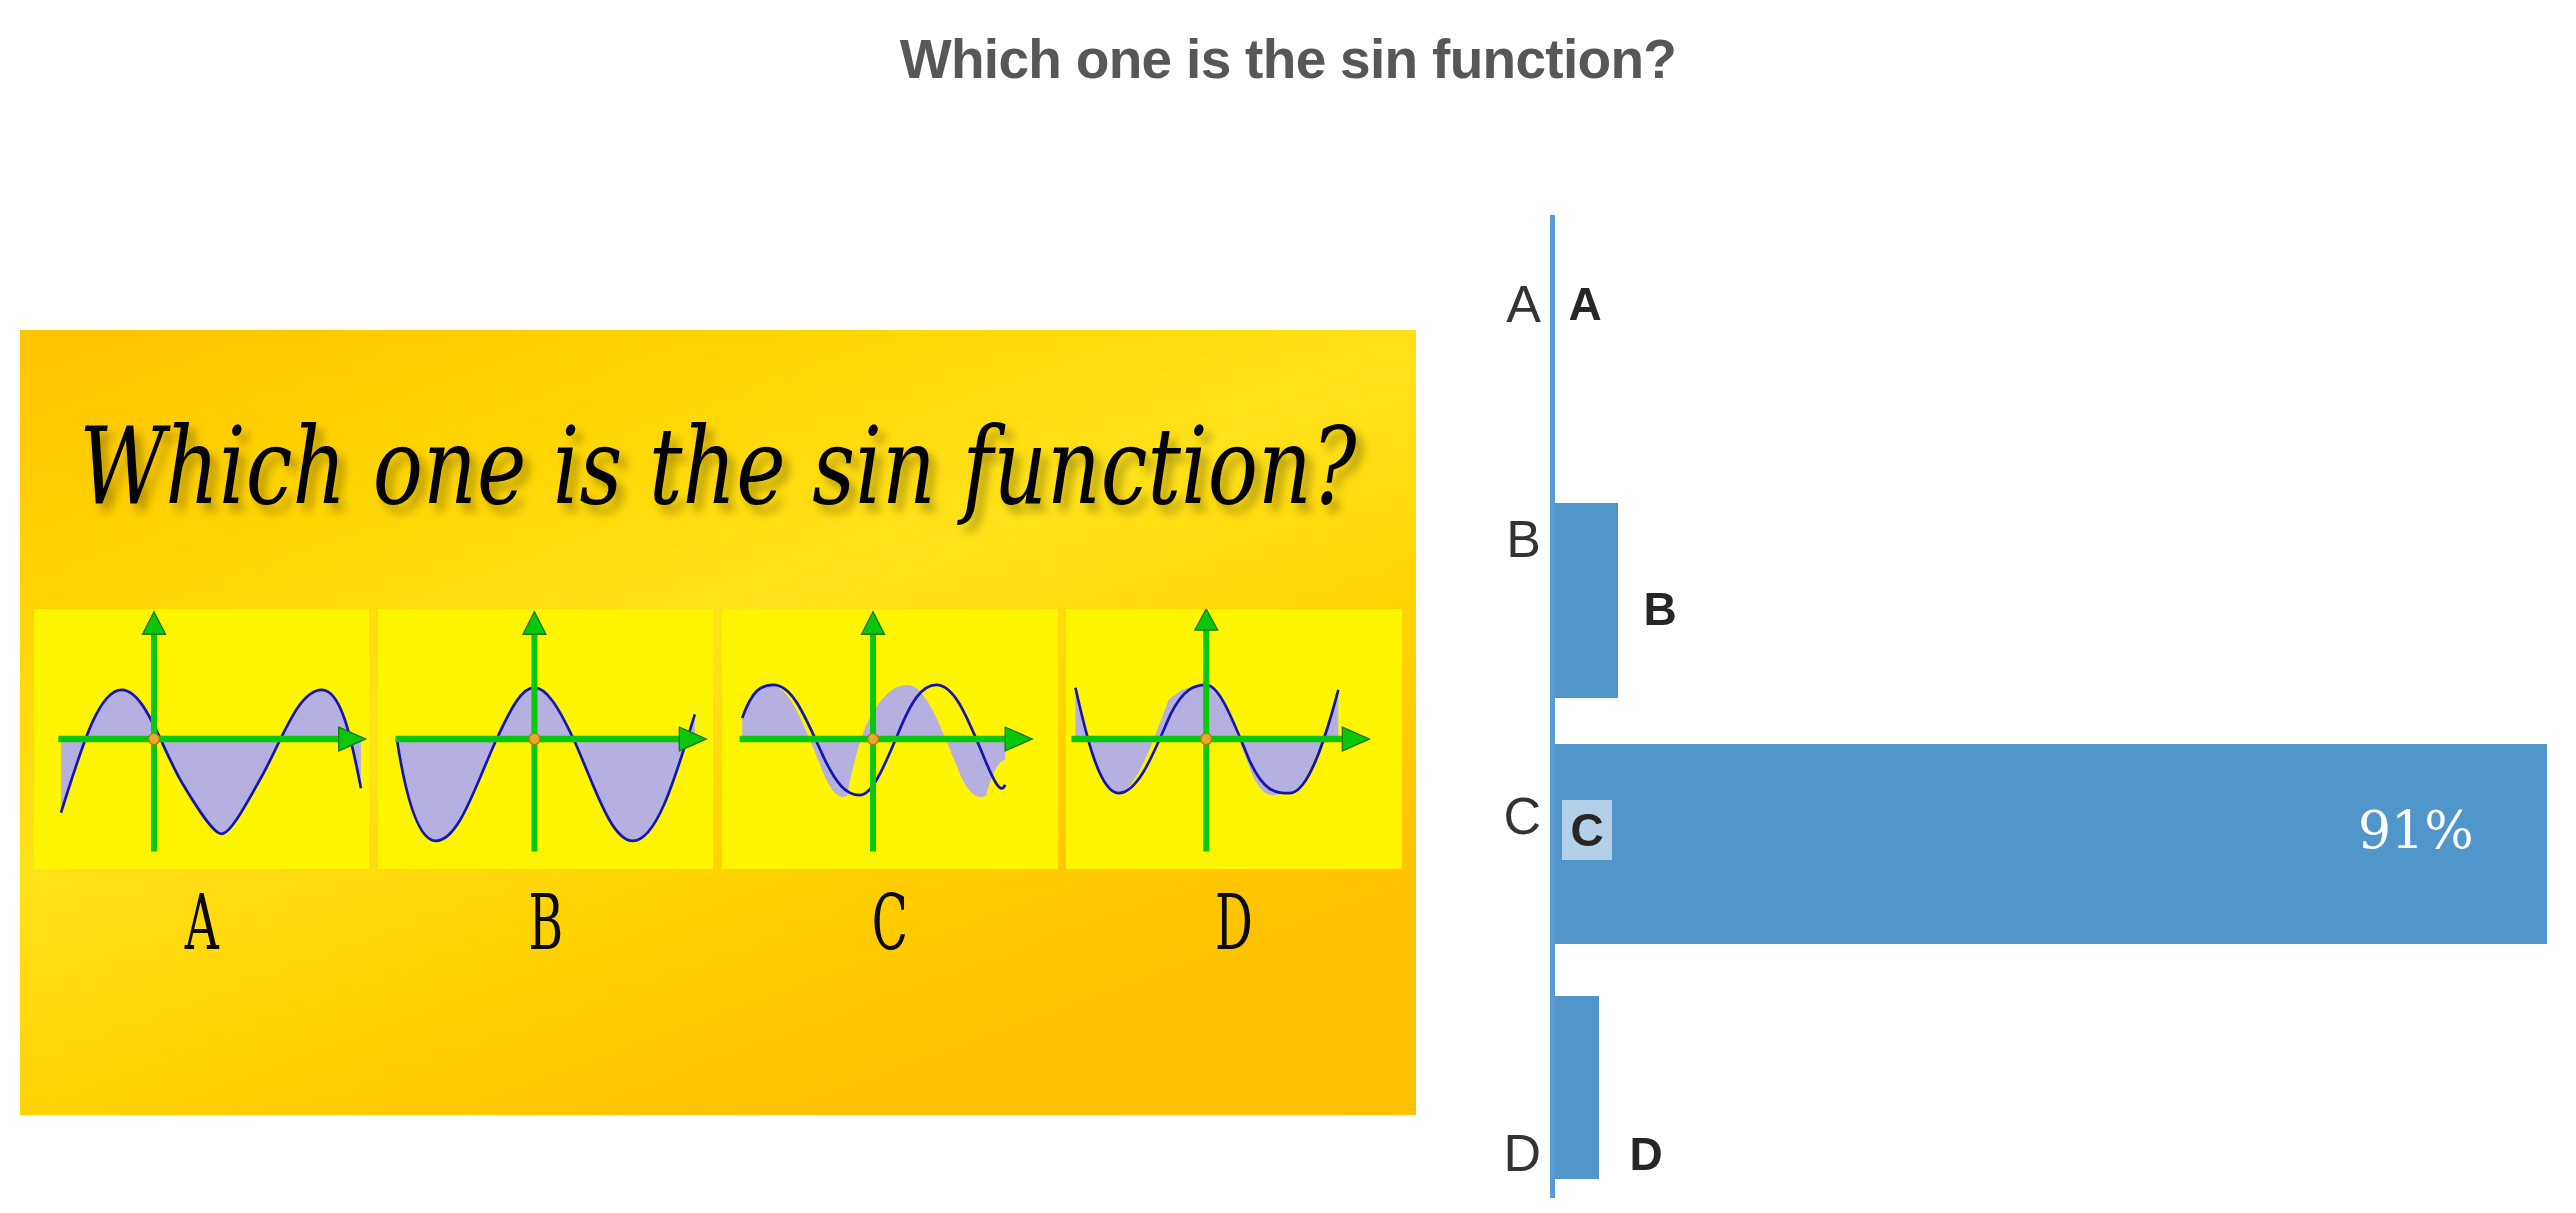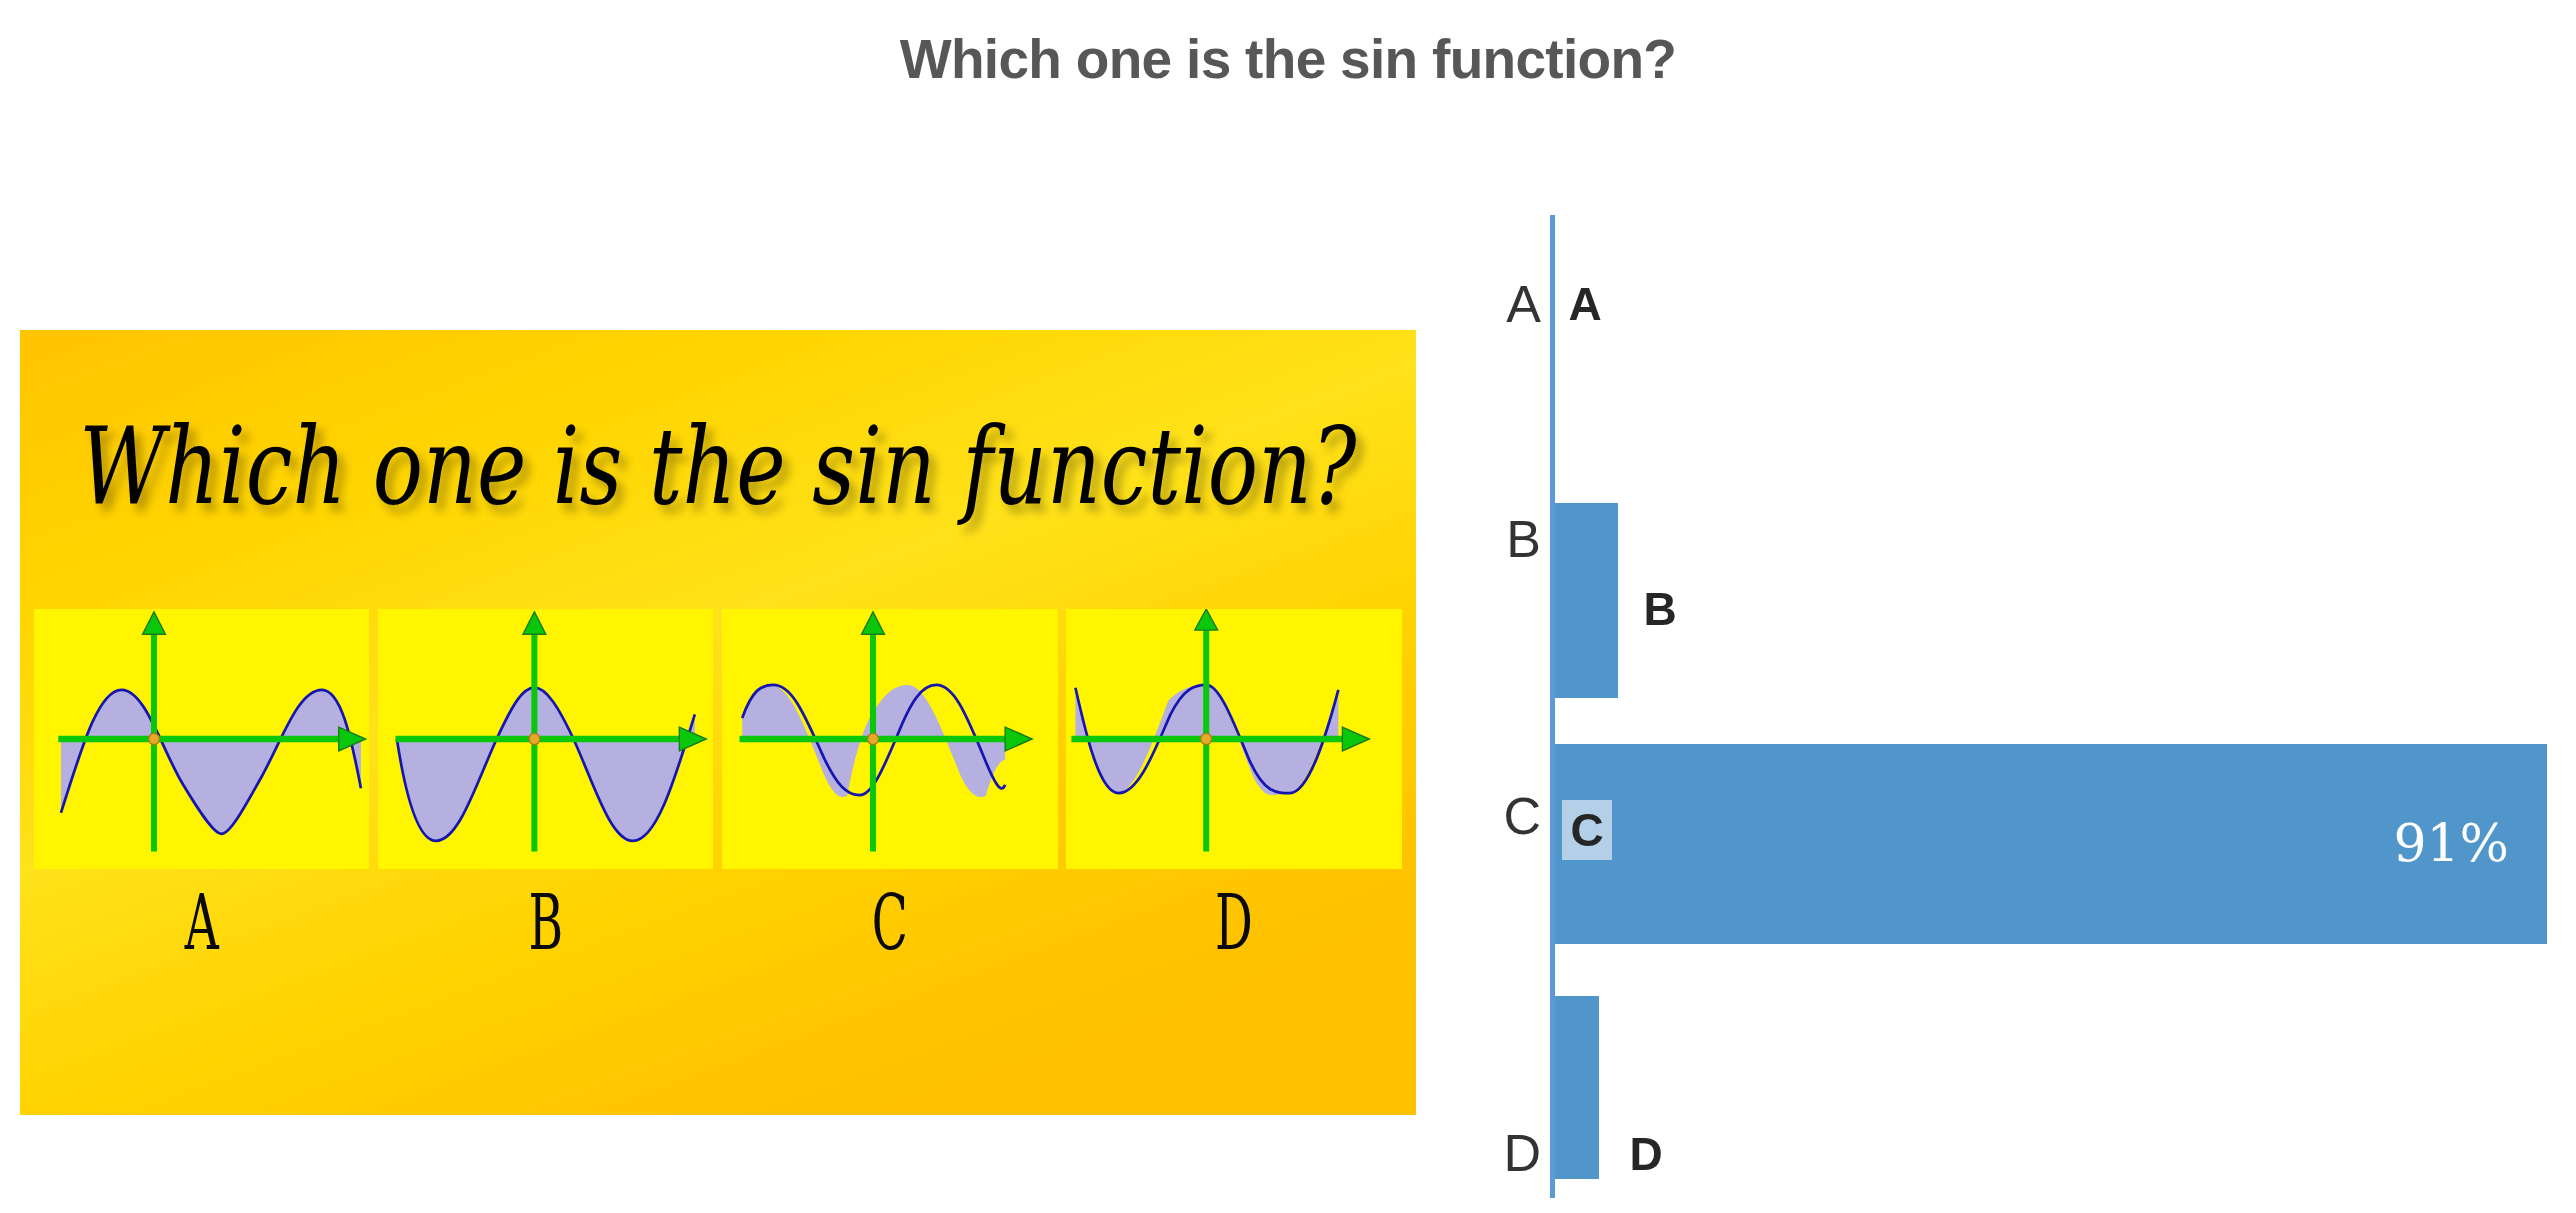--- a/index.html
+++ b/index.html
@@ -209,21 +209,21 @@
   <div class="poll-row" style="top:211px; height:253px;">
     <div class="poll-axis-label" style="top:98px;">B</div>
     <div class="poll-bar" style="top:88px; width:63px; height:195px;"></div>
     <div class="poll-bar-label" style="left:161px; top:164px;">B</div>
   </div>
 
   <div class="poll-row" style="top:463px; height:281px;">
     <div class="poll-axis-label" style="top:123px;">C</div>
     <div class="poll-bar" style="top:77px; width:992px; height:200px;"></div>
     <div class="poll-bar-label highlight" style="left:88px; top:133px;">C</div>
-    <div class="poll-pct" style="left:844px; top:137px; width:191px; text-align:right;margin-top:13px;">91%</div>
+    <div class="poll-pct" style="left:884px; top:137px; width:191px; text-align:left;">91%</div>
   </div>
 
   <div class="poll-row" style="top:744px; height:253px;">
     <div class="poll-axis-label" style="top:179px;">D</div>
     <div class="poll-bar" style="top:48px; width:44px; height:183px;"></div>
     <div class="poll-bar-label" style="left:147px; top:176px;">D</div>
   </div>
 
 </div>
 

